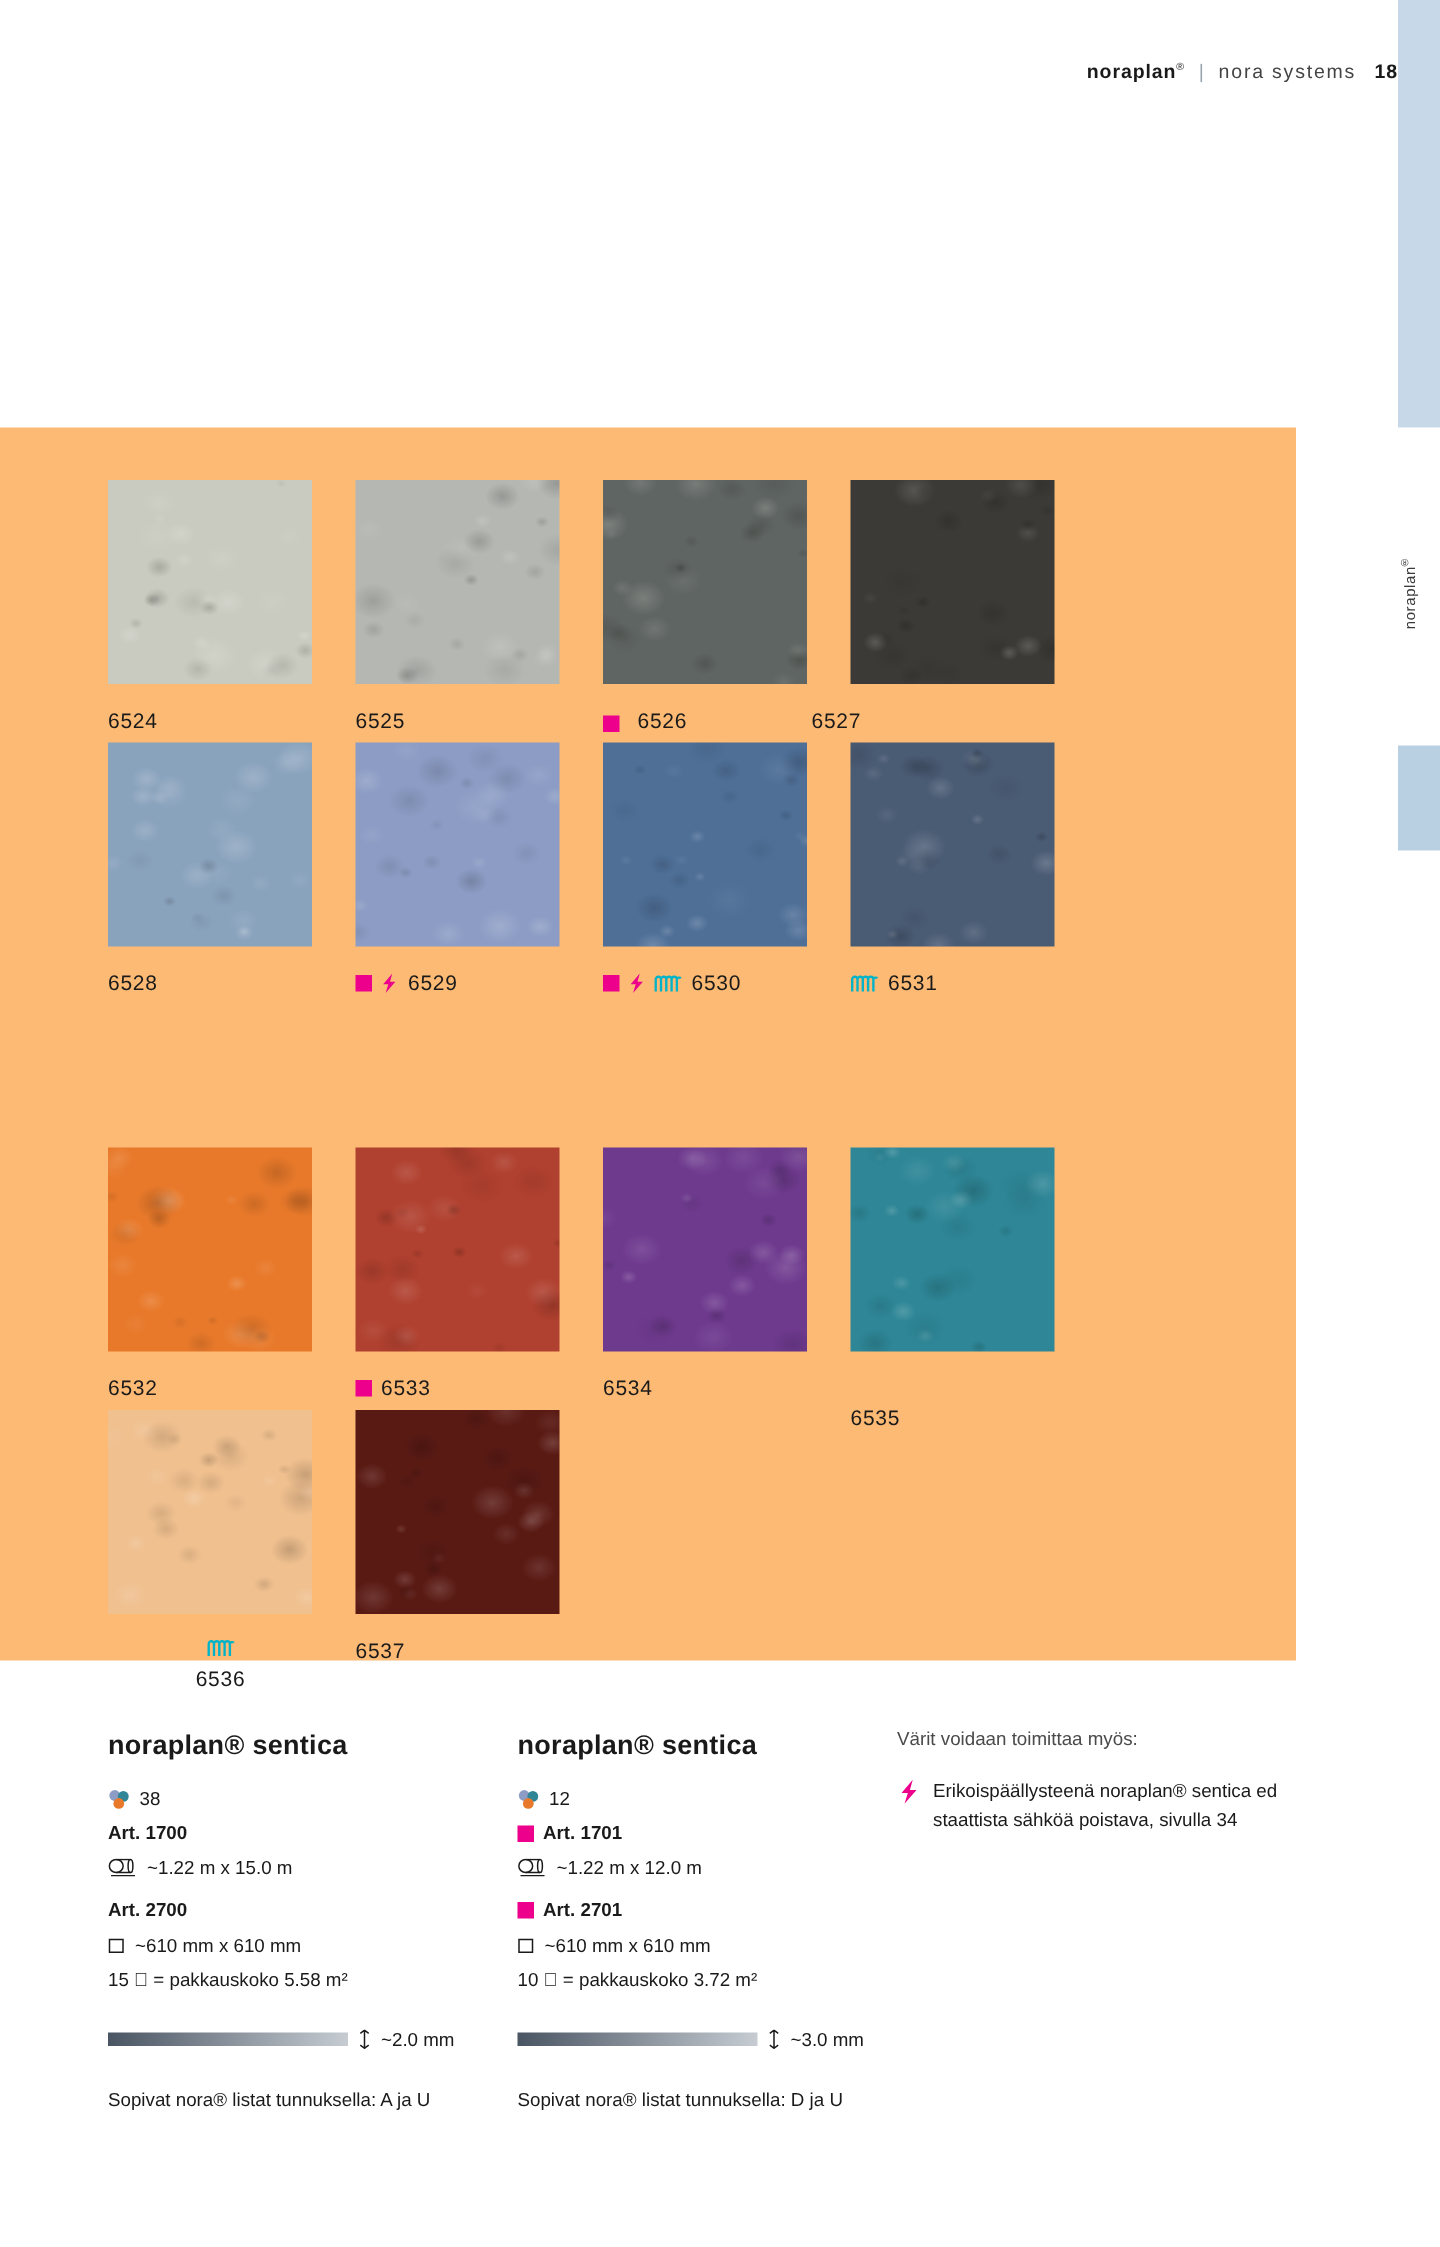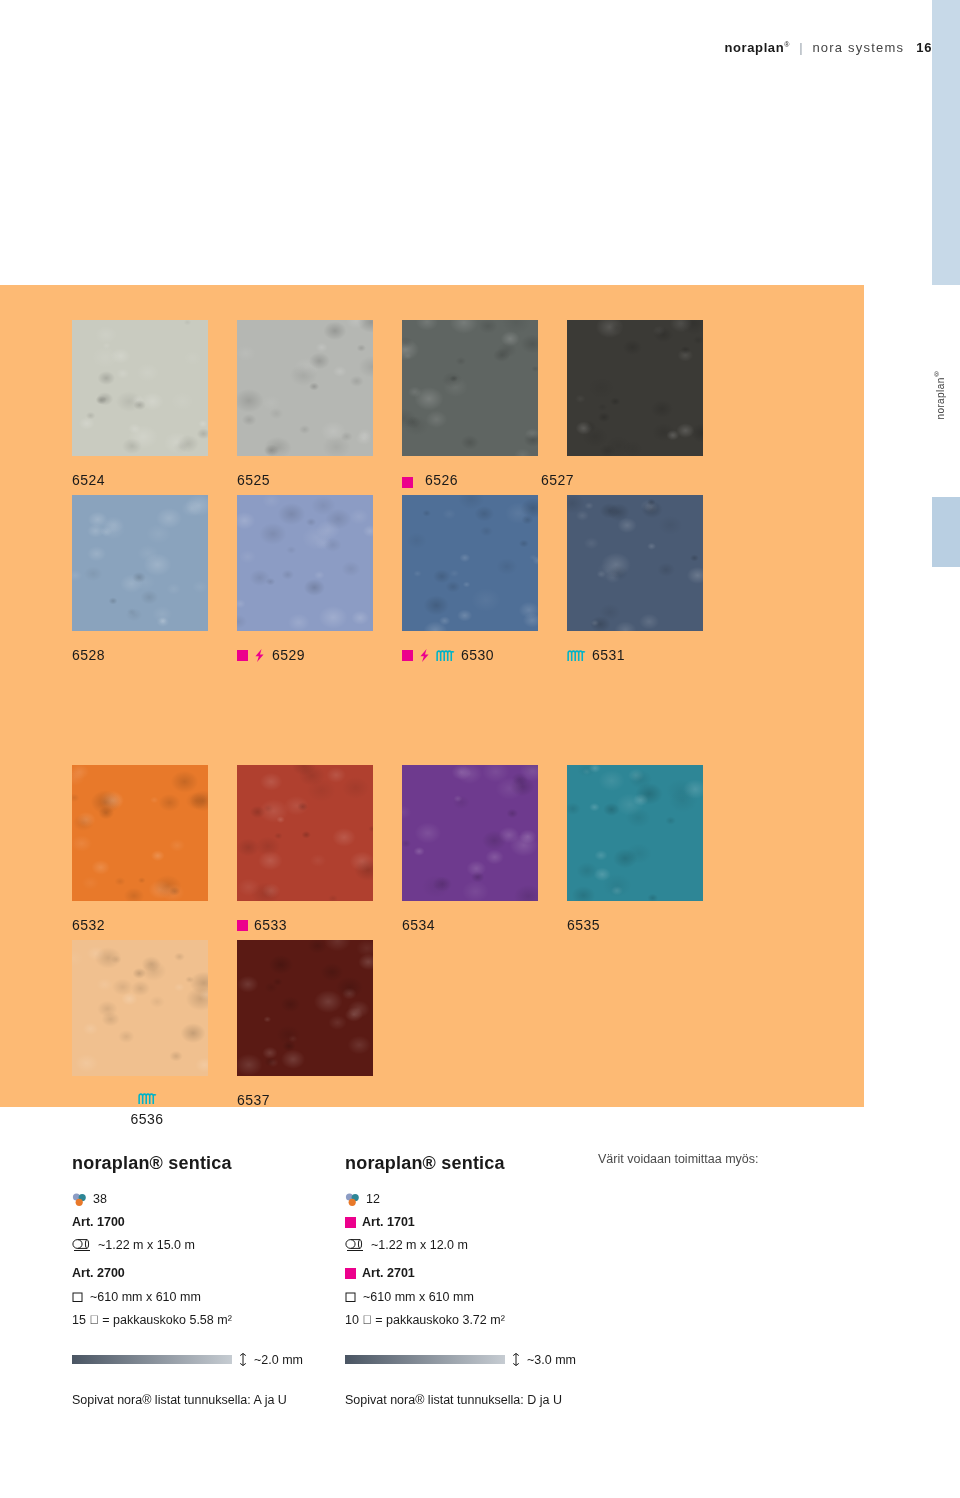--- a/index.html
+++ b/index.html
@@ -64,21 +64,21 @@
   .note .hang{display:flex;gap:8px;margin-bottom:13px;}
   sup{font-size:7px;vertical-align:super;}
 </style>
 </head>
 <body>
 
 <div class="header">
   <span class="bold">noraplan</span><sup>®</sup>
   <span class="sep">|</span>
   <span class="thin">nora systems</span>
-  <span class="pg">16</span>
+  <span class="pg">18</span>
 </div>
 
 <div class="tab-top"></div>
 <div class="tab-mid"></div>
 <div class="vbrand">
   <span>noraplan</span><sup>®</sup>
 </div>
 
 <div class="panel" id="panel">
     <div class="sw" style="left: 72px; top: 35px; background: rgb(201, 203, 192);">
@@ -169,21 +169,21 @@
     </div>
     <div class="sw" style="left: 402px; top: 480px; background: rgb(110, 58, 142);">
       <div class="tex" style="background-image: radial-gradient(7.1% 5.7% at 55.7% 82.4%, rgba(0, 0, 0, 0.17) 0%, rgba(0, 0, 0, 0) 70%), radial-gradient(13.8% 11% at 96.1% 4.4%, rgba(255, 255, 255, 0.12) 0%, rgba(0, 0, 0, 0) 70%), radial-gradient(6.2% 5% at 81.1% 35.6%, rgba(0, 0, 0, 0.16) 0%, rgba(0, 0, 0, 0) 70%), radial-gradient(10.2% 8.2% at 29.7% 87.5%, rgba(0, 0, 0, 0.15) 0%, rgba(0, 0, 0, 0) 70%), radial-gradient(9.8% 7.8% at 68.1% 67.7%, rgba(255, 255, 255, 0.15) 0%, rgba(0, 0, 0, 0) 70%), radial-gradient(4.6% 3.7% at 41.1% 24.8%, rgba(255, 255, 255, 0.11) 0%, rgba(0, 0, 0, 0) 70%), radial-gradient(15% 12% at 89.6% 59%, rgba(255, 255, 255, 0.14) 0%, rgba(0, 0, 0, 0) 70%), radial-gradient(11.8% 9.4% at 95.5% 0.3%, rgba(0, 0, 0, 0.06) 0%, rgba(0, 0, 0, 0) 70%), radial-gradient(9.2% 7.4% at 92.5% 52.6%, rgba(255, 255, 255, 0.17) 0%, rgba(0, 0, 0, 0) 70%), radial-gradient(10.4% 8.3% at 43.7% 5.3%, rgba(255, 255, 255, 0.15) 0%, rgba(0, 0, 0, 0) 70%), radial-gradient(8.7% 7% at 86.6% 10.4%, rgba(0, 0, 0, 0.13) 0%, rgba(0, 0, 0, 0) 70%), radial-gradient(9.1% 7.3% at 43.6% 27.5%, rgba(0, 0, 0, 0.07) 0%, rgba(0, 0, 0, 0) 70%), radial-gradient(9.4% 7.5% at 0.3% 34.7%, rgba(255, 255, 255, 0.06) 0%, rgba(0, 0, 0, 0) 70%), radial-gradient(13.6% 10.9% at 49.6% 6.4%, rgba(255, 255, 255, 0.1) 0%, rgba(0, 0, 0, 0) 70%), radial-gradient(5.4% 4.3% at 2.9% 57.7%, rgba(0, 0, 0, 0.11) 0%, rgba(0, 0, 0, 0) 70%), radial-gradient(13.1% 10.5% at 67.9% 55.5%, rgba(0, 0, 0, 0.14) 0%, rgba(0, 0, 0, 0) 70%), radial-gradient(15.5% 12.4% at 93% 96.6%, rgba(0, 0, 0, 0.12) 0%, rgba(0, 0, 0, 0) 70%), radial-gradient(10.9% 8.7% at 78.6% 51.5%, rgba(255, 255, 255, 0.15) 0%, rgba(0, 0, 0, 0) 70%), radial-gradient(10.4% 8.3% at 54.6% 76.1%, rgba(255, 255, 255, 0.15) 0%, rgba(0, 0, 0, 0) 70%), radial-gradient(15.4% 12.3% at 25% 89.3%, rgba(0, 0, 0, 0.06) 0%, rgba(0, 0, 0, 0) 70%), radial-gradient(14.8% 11.8% at 79.1% 17.3%, rgba(255, 255, 255, 0.08) 0%, rgba(0, 0, 0, 0) 70%), radial-gradient(14.4% 11.5% at 68.9% 4.9%, rgba(255, 255, 255, 0.09) 0%, rgba(0, 0, 0, 0) 70%), radial-gradient(14.2% 11.4% at 54% 93%, rgba(255, 255, 255, 0.08) 0%, rgba(0, 0, 0, 0) 70%), radial-gradient(5.9% 4.7% at 12.6% 63.5%, rgba(255, 255, 255, 0.17) 0%, rgba(0, 0, 0, 0) 70%), radial-gradient(14% 11.2% at 19% 50%, rgba(255, 255, 255, 0.11) 0%, rgba(0, 0, 0, 0) 70%), radial-gradient(13% 10.4% at 88.4% 15.8%, rgba(0, 0, 0, 0.17) 0%, rgba(0, 0, 0, 0) 70%);"></div>
     </div>
     <div class="label" style="left: 402px; top: 632px; width: 150px; display: flex; align-items: center; gap: 6px;">
       <span>6534</span>
     </div>
     <div class="sw" style="left: 567px; top: 480px; background: rgb(46, 134, 150);">
       <div class="tex" style="background-image: radial-gradient(13.9% 11.1% at 32.8% 11.5%, rgba(255, 255, 255, 0.09) 0%, rgba(0, 0, 0, 0) 70%), radial-gradient(15.8% 12.6% at 83.5% 18.9%, rgba(0, 0, 0, 0.05) 0%, rgba(0, 0, 0, 0) 70%), radial-gradient(12.5% 10% at 54% 10.5%, rgba(0, 0, 0, 0.08) 0%, rgba(0, 0, 0, 0) 70%), radial-gradient(5.7% 4.6% at 63% 97.8%, rgba(0, 0, 0, 0.14) 0%, rgba(0, 0, 0, 0) 70%), radial-gradient(15.6% 12.5% at 36.8% 88.5%, rgba(0, 0, 0, 0.06) 0%, rgba(0, 0, 0, 0) 70%), radial-gradient(5.6% 4.5% at 20.2% 31%, rgba(255, 255, 255, 0.16) 0%, rgba(0, 0, 0, 0) 70%), radial-gradient(8.2% 6.6% at 54.2% 25.6%, rgba(255, 255, 255, 0.17) 0%, rgba(0, 0, 0, 0) 70%), radial-gradient(6.3% 5% at 20.5% 2.3%, rgba(255, 255, 255, 0.17) 0%, rgba(0, 0, 0, 0) 70%), radial-gradient(13.9% 11.1% at 52.8% 65.1%, rgba(0, 0, 0, 0.06) 0%, rgba(0, 0, 0, 0) 70%), radial-gradient(10.4% 8.3% at 14.5% 3.2%, rgba(0, 0, 0, 0.05) 0%, rgba(0, 0, 0, 0) 70%), radial-gradient(13% 10.4% at 42.8% 68.7%, rgba(0, 0, 0, 0.15) 0%, rgba(0, 0, 0, 0) 70%), radial-gradient(14.6% 11.7% at 60.3% 21.2%, rgba(0, 0, 0, 0.17) 0%, rgba(0, 0, 0, 0) 70%), radial-gradient(13.2% 10.6% at 52.4% 38.8%, rgba(0, 0, 0, 0.07) 0%, rgba(0, 0, 0, 0) 70%), radial-gradient(12.6% 10.1% at 12.1% 95.9%, rgba(0, 0, 0, 0.13) 0%, rgba(0, 0, 0, 0) 70%), radial-gradient(8.6% 6.9% at 50.8% 7.6%, rgba(255, 255, 255, 0.12) 0%, rgba(0, 0, 0, 0) 70%), radial-gradient(5.6% 4.5% at 76.2% 40.9%, rgba(0, 0, 0, 0.1) 0%, rgba(0, 0, 0, 0) 70%), radial-gradient(6.3% 5% at 36.7% 92.4%, rgba(255, 255, 255, 0.12) 0%, rgba(0, 0, 0, 0) 70%), radial-gradient(8.9% 7.1% at 32.7% 32.7%, rgba(0, 0, 0, 0.17) 0%, rgba(0, 0, 0, 0) 70%), radial-gradient(12.7% 10.2% at 94.2% 17.8%, rgba(255, 255, 255, 0.14) 0%, rgba(0, 0, 0, 0) 70%), radial-gradient(6.9% 5.5% at 25% 66.4%, rgba(255, 255, 255, 0.14) 0%, rgba(0, 0, 0, 0) 70%), radial-gradient(4.5% 3.6% at 14.4% 4.8%, rgba(255, 255, 255, 0.07) 0%, rgba(0, 0, 0, 0) 70%), radial-gradient(11.4% 9.1% at 14.7% 77.7%, rgba(0, 0, 0, 0.09) 0%, rgba(0, 0, 0, 0) 70%), radial-gradient(15.5% 12.4% at 85.3% 26.3%, rgba(0, 0, 0, 0.06) 0%, rgba(0, 0, 0, 0) 70%), radial-gradient(8.4% 6.7% at 4.3% 32.2%, rgba(0, 0, 0, 0.1) 0%, rgba(0, 0, 0, 0) 70%), radial-gradient(14.7% 11.8% at 46.1% 29.1%, rgba(255, 255, 255, 0.09) 0%, rgba(0, 0, 0, 0) 70%), radial-gradient(9% 7.2% at 25.9% 80.4%, rgba(255, 255, 255, 0.17) 0%, rgba(0, 0, 0, 0) 70%);"></div>
     </div>
-    <div class="label" style="left: 567px; top: 632px; width: 150px; display: flex; align-items: flex-end; gap: 6px;">
+    <div class="label" style="left: 567px; top: 652px; width: 150px; display: flex; align-items: flex-end; gap: 6px;">
       <span>6535</span>
     </div>
     <div class="sw" style="left: 72px; top: 655px; background: rgb(240, 192, 143);">
       <div class="tex" style="background-image: radial-gradient(15% 12% at 96.9% 31.6%, rgba(0, 0, 0, 0.17) 0%, rgba(0, 0, 0, 0) 70%), radial-gradient(7.5% 6% at 98.6% 40.3%, rgba(255, 255, 255, 0.11) 0%, rgba(0, 0, 0, 0) 70%), radial-gradient(4.6% 3.7% at 86.4% 29.1%, rgba(0, 0, 0, 0.1) 0%, rgba(0, 0, 0, 0) 70%), radial-gradient(7.1% 5.7% at 49.4% 24.5%, rgba(0, 0, 0, 0.17) 0%, rgba(0, 0, 0, 0) 70%), radial-gradient(8.7% 7% at 39.9% 71%, rgba(0, 0, 0, 0.09) 0%, rgba(0, 0, 0, 0) 70%), radial-gradient(9.7% 7.8% at 17.5% 9.9%, rgba(255, 255, 255, 0.11) 0%, rgba(0, 0, 0, 0) 70%), radial-gradient(13.5% 10.8% at 60.1% 22.7%, rgba(0, 0, 0, 0.09) 0%, rgba(0, 0, 0, 0) 70%), radial-gradient(8.6% 6.9% at 42.2% 43.3%, rgba(255, 255, 255, 0.18) 0%, rgba(0, 0, 0, 0) 70%), radial-gradient(5.7% 4.6% at 78.9% 34.8%, rgba(255, 255, 255, 0.11) 0%, rgba(0, 0, 0, 0) 70%), radial-gradient(11.2% 9% at 37.2% 34.6%, rgba(0, 0, 0, 0.09) 0%, rgba(0, 0, 0, 0) 70%), radial-gradient(8.1% 6.5% at 13.6% 65.3%, rgba(255, 255, 255, 0.12) 0%, rgba(0, 0, 0, 0) 70%), radial-gradient(5.8% 4.6% at 79% 12.3%, rgba(0, 0, 0, 0.1) 0%, rgba(0, 0, 0, 0) 70%), radial-gradient(13.2% 10.6% at 89% 68.5%, rgba(0, 0, 0, 0.18) 0%, rgba(0, 0, 0, 0) 70%), radial-gradient(8.2% 6.6% at 62.6% 45.4%, rgba(0, 0, 0, 0.06) 0%, rgba(0, 0, 0, 0) 70%), radial-gradient(10.8% 8.6% at 26% 50.6%, rgba(0, 0, 0, 0.1) 0%, rgba(0, 0, 0, 0) 70%), radial-gradient(8.5% 6.8% at 24% 32.7%, rgba(255, 255, 255, 0.09) 0%, rgba(0, 0, 0, 0) 70%), radial-gradient(9.9% 7.9% at 97.5% 91.9%, rgba(255, 255, 255, 0.15) 0%, rgba(0, 0, 0, 0) 70%), radial-gradient(9.7% 7.8% at 28.4% 58.2%, rgba(0, 0, 0, 0.11) 0%, rgba(0, 0, 0, 0) 70%), radial-gradient(10.2% 8.2% at 50.4% 35.6%, rgba(0, 0, 0, 0.11) 0%, rgba(0, 0, 0, 0) 70%), radial-gradient(14.3% 11.4% at 26.6% 13.2%, rgba(0, 0, 0, 0.12) 0%, rgba(0, 0, 0, 0) 70%), radial-gradient(15.7% 12.6% at 94.5% 43.3%, rgba(0, 0, 0, 0.14) 0%, rgba(0, 0, 0, 0) 70%), radial-gradient(7.1% 5.7% at 76.5% 85.4%, rgba(0, 0, 0, 0.12) 0%, rgba(0, 0, 0, 0) 70%), radial-gradient(10.4% 8.3% at 58.3% 17.6%, rgba(0, 0, 0, 0.13) 0%, rgba(0, 0, 0, 0) 70%), radial-gradient(5.6% 4.5% at 32.5% 14.3%, rgba(0, 0, 0, 0.08) 0%, rgba(0, 0, 0, 0) 70%), radial-gradient(12.3% 9.8% at 10.8% 90.6%, rgba(255, 255, 255, 0.12) 0%, rgba(0, 0, 0, 0) 70%), radial-gradient(11.1% 8.9% at 0.8% 13.5%, rgba(255, 255, 255, 0.05) 0%, rgba(0, 0, 0, 0) 70%);"></div>
     </div>
     <div class="label" style="left: 72px; top: 807px; width: 150px; display: flex; align-items: center; gap: 6px; flex-direction: column;">
       <span style="display:flex;align-items:center;gap:5px;">
         <svg class="ic-aco" width="19" height="13" viewBox="0 0 20 14">
           <path d="M1 13 V4.2 a1.9 1.9 0 0 1 3.8 0 V13 M4.8 13 V4.2 a1.9 1.9 0 0 1 3.8 0 V13 M8.6 13 V4.2 a1.9 1.9 0 0 1 3.8 0 V13 M12.4 13 V4.2 a1.9 1.9 0 0 1 3.8 0 V13 M16.2 13 V4.2 a1.9 1.9 0 0 1 2.9 -0.9" fill="none" stroke="#00b3c8" stroke-width="1.7"></path>
         </svg>
@@ -275,13 +275,22 @@
     <svg width="10" height="13" viewBox="0 0 10 13">
       <path d="M5 0.5 V12.5 M2.2 2.6 L5 0.5 L7.8 2.6 M2.2 10.4 L5 12.5 L7.8 10.4" stroke="#1a1a1a" stroke-width="1" fill="none"></path>
     </svg>
     <span>~3.0 mm</span>
   </div>
   <div class="sop">Sopivat nora® listat tunnuksella: D ja U</div>
 </div>
 
 <div class="col note" style="left:598px;width:300px;">
   <div style="margin-bottom:16px;color:#4a4a4a;">Värit voidaan toimittaa myös:</div>
+  <div class="hang">
+    <svg width="16" height="17" viewBox="0 0 16 17" style="flex:0 0 16px;margin-top:1px;">
+      <path d="M10.5 0.5 L3 9.3 H7.2 L5 16.5 L13 7.3 H8.6 Z" fill="#ec008c"></path>
+    </svg>
+    <div>
+      <div>Erikoispäällysteenä noraplan® sentica ed</div>
+      <div>staattista sähköä poistava, sivulla 34</div>
+    </div>
+  </div>
 </div>
 
 </body></html>

